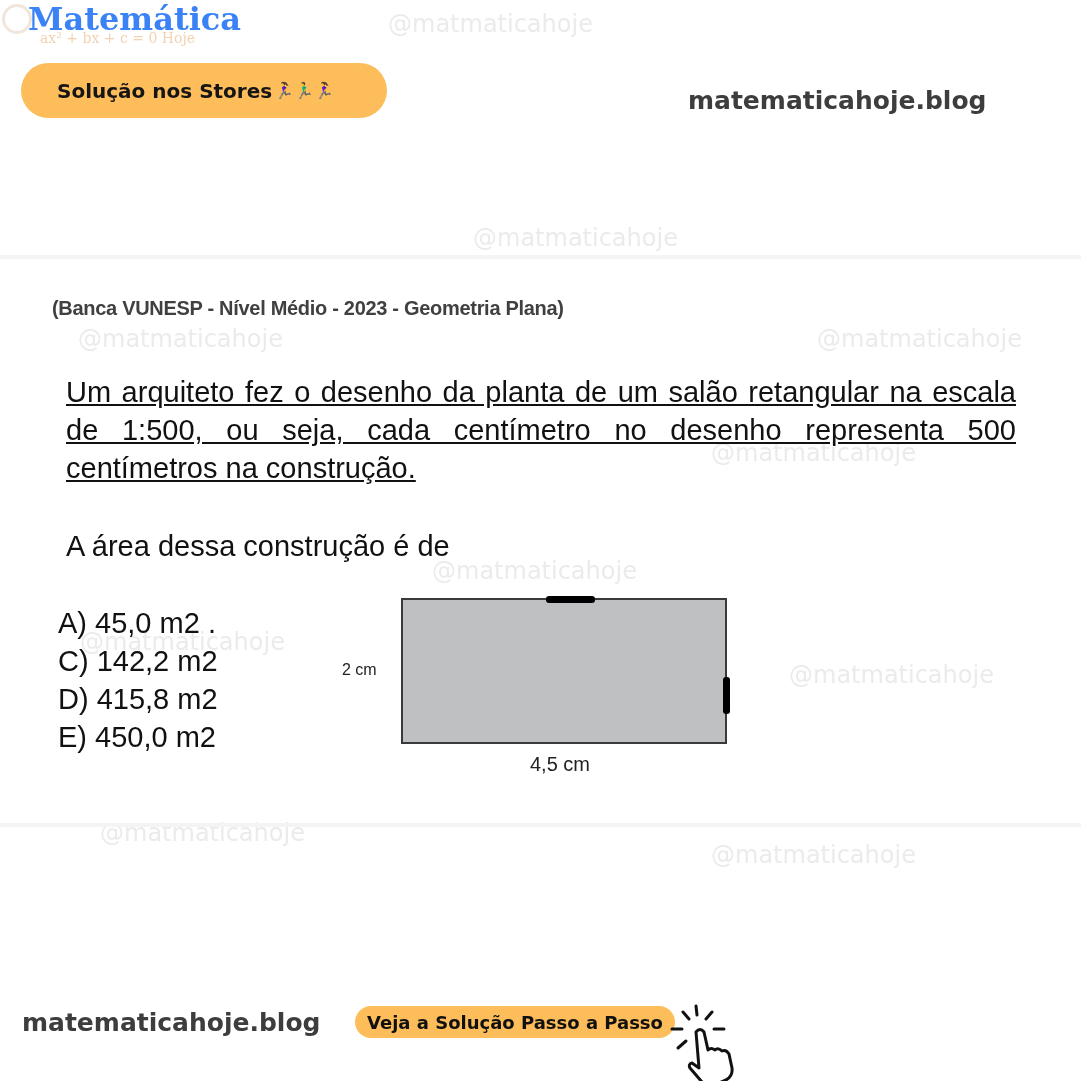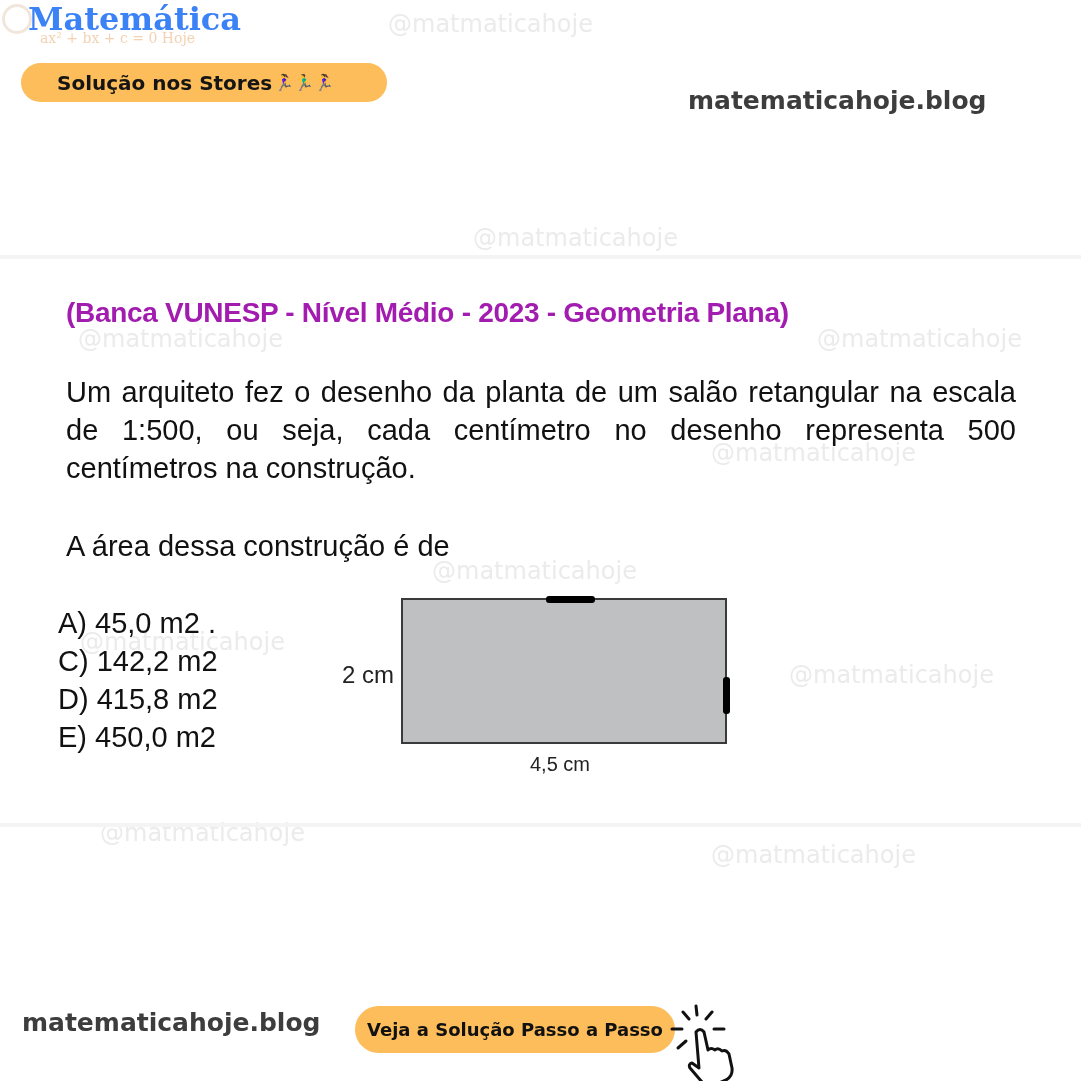--- a/index.html
+++ b/index.html
@@ -2,34 +2,34 @@
 <html><head>
 <meta charset="utf-8">
 <style>
   html, body { margin:0; padding:0; }
   body { width:1081px; height:1081px; position:relative; background:#ffffff; overflow:hidden; font-family:"Liberation Sans", sans-serif; }
   .abs { position:absolute; }
   .wm { position:absolute; color:#ebebeb; font-family:"DejaVu Sans", sans-serif; font-weight:normal; font-size:24px; white-space:nowrap; }
   .logo-title { left:28px; top:0px; font-family:"DejaVu Serif", serif; font-weight:bold; font-size:32px; color:#3b82f6; }
   .logo-sub { left:40px; top:30px; font-family:"DejaVu Serif", serif; font-size:14px; color:#f3d2b2; }
   .logo-pin { left:2px; top:4px; width:30px; height:30px; border-radius:50%; border:3px solid #f0e6dc; box-sizing:border-box; }
-  .pill-top { left:21px; top:63px; width:366px; height:39px; border-radius:28px; background:#fdbd5a; display:flex; align-items:center; padding-left:36px; box-sizing:border-box; font-family:"DejaVu Sans", sans-serif; font-weight:bold; font-size:20px; color:#151515; }
+  .pill-top { left:21px; top:63px; width:366px; height:55px; border-radius:28px; background:#fdbd5a; display:flex; align-items:center; padding-left:36px; box-sizing:border-box; font-family:"DejaVu Sans", sans-serif; font-weight:bold; font-size:20px; color:#151515; }
   .site-top { left:688px; top:86px; font-family:"DejaVu Sans", sans-serif; font-weight:bold; font-size:25px; color:#3d3d3d; }
   .divider { position:absolute; left:0; width:1081px; height:4px; background:#f4f4f4; }
-  .q-header { left:66px; top:297px; font-weight:bold; font-size:28px; color:#a21caf; letter-spacing:-0.3px; }
-  .q-body { left:66px; top:373px; width:950px; font-size:29px; line-height:38px; color:#111; text-align:justify; }
+  .q-header { left:52px; top:297px; font-weight:bold; font-size:20px; color:#404040; letter-spacing:-0.3px; }
+  .q-body { left:66px; top:373px; width:950px; font-size:29px; line-height:38px; color:#111; text-align:justify;text-decoration:underline; }
   .q-prompt { left:66px; top:530px; font-size:29px; color:#111; }
   .opts { left:58px; top:604px; font-size:29px; line-height:38px; color:#111; }
   .rect { left:401px; top:598px; width:326px; height:146px; background:#bfc0c2; border:2px solid #3a3a3a; box-sizing:border-box; }
   .mark-top { left:546px; top:596px; width:49px; height:7px; background:#000; border-radius:3px; }
   .mark-right { left:723px; top:677px; width:7px; height:37px; background:#000; border-radius:3px; }
-  .lbl-h { left:342px; top:661px; font-size:24px; color:#222; }
+  .lbl-h { left:342px; top:661px; font-size:16px; color:#222; }
   .lbl-w { left:530px; top:753px; font-size:20px; color:#222; }
   .site-bottom { left:22px; top:1008px; font-family:"DejaVu Sans", sans-serif; font-weight:bold; font-size:25px; color:#3d3d3d; }
-  .pill-bottom { left:355px; top:1006px; width:320px; height:47px; border-radius:24px; background:#fdbd5a; display:flex; align-items:center; justify-content:center; font-family:"DejaVu Sans", sans-serif; font-weight:bold; font-size:18px; color:#111; }
+  .pill-bottom { left:355px; top:1006px; width:320px; height:32px; border-radius:24px; background:#fdbd5a; display:flex; align-items:center; justify-content:center; font-family:"DejaVu Sans", sans-serif; font-weight:bold; font-size:18px; color:#111; }
   .hand { left:668px; top:1004px; width:85px; height:77px; }
 </style>
 </head>
 <body>
 
 <div class="abs logo-pin"></div>
 <div class="abs logo-title">Matemática</div>
 <div class="abs logo-sub">ax² + bx + c = 0 Hoje</div>
 
 <div class="wm" style="left:388px;top:10px;">@matmaticahoje</div>

